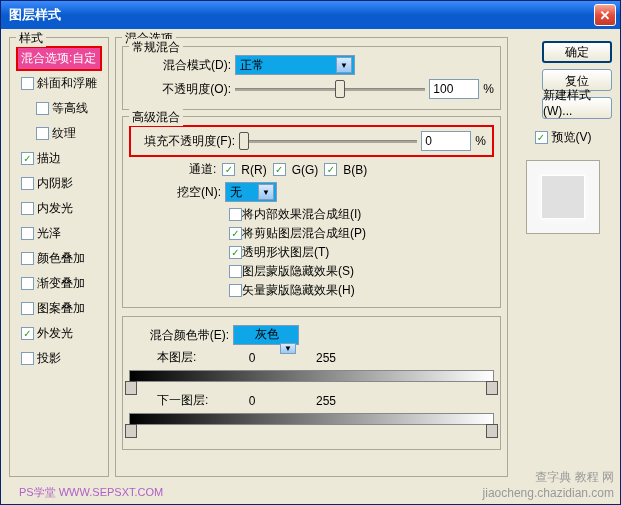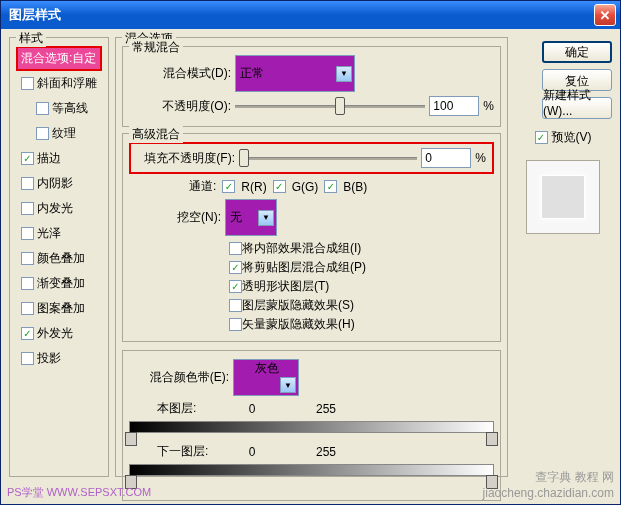--- a/index.html
+++ b/index.html
@@ -17,34 +17,34 @@
 .style-item { padding: 2px 3px; border: 2px solid transparent; display: flex; align-items: center; gap: 3px; }
 .style-item.selected { background: #ec4899; color: #fff; border: 2px solid #e50000; }
 .style-item.indent { padding-left: 18px; }
 .chk { width: 13px; height: 13px; border: 1px solid #7f9db9; background: #fff; display: inline-flex; align-items: center; justify-content: center; font-size: 10px; color: #21a121; }
 .mid-panel { flex: 1; }
 .right-panel { width: 98px; display: flex; flex-direction: column; gap: 6px; padding-top: 4px; }
 .btn { height: 22px; border: 1px solid #7f9db9; background: linear-gradient(to bottom, #fff, #ece9d8); border-radius: 3px; display: flex; align-items: flex-end; justify-content: center; cursor: pointer; margin-left: 28px; }
 .btn.default { border: 2px solid #003c74; }
 .row { display: flex; align-items: center; margin: 4px 0; gap: 4px; }
 .lbl { text-align: right; }
-.select { height: 37px; border: 1px solid #7f9db9; background: #a21caf; display: flex; align-items: center; padding: 0 2px 0 4px; }
+.select { height: 20px; border: 1px solid #7f9db9; background: #0ea5e9; display: flex; align-items: center; padding: 0 2px 0 4px; }
 .select-arrow { width: 16px; height: 16px; background: linear-gradient(to bottom, #d6eaff, #9ac7f5); border: 1px solid #7f9db9; margin-left: auto; display: flex; align-items: center; justify-content: center; font-size: 8px; }
 .input { height: 20px; width: 50px; border: 1px solid #7f9db9; background: #fff; padding: 0 3px; display: flex; align-items: center; }
 .slider { flex: 1; height: 18px; position: relative; display: flex; align-items: center; }
 .slider-track { height: 3px; background: #aca899; border-top: 1px solid #888; flex: 1; }
 .slider-thumb { position: absolute; width: 10px; height: 18px; background: #ece9d8; border: 1px solid #555; border-radius: 2px; top: 0; }
 .highlight-box { border: 2px solid #e50000; padding: 4px 6px; margin: 4px 0; }
 .gradient-bar { height: 12px; background: linear-gradient(to right, #000, #fff); border: 1px solid #888; margin: 2px 0 8px 0; position: relative; }
 .gradient-bar::before, .gradient-bar::after { content: ''; position: absolute; width: 10px; height: 12px; background: #d4d0c8; border: 1px solid #555; bottom: -14px; }
 .gradient-bar::before { left: -5px; }
 .gradient-bar::after { right: -5px; }
 .preview-box { width: 74px; height: 74px; background: #f7f7f7; border: 1px solid #aca899; margin: 4px auto 0; display: flex; align-items: center; justify-content: center; }
 .preview-inner { width: 44px; height: 44px; background: #e0e0e0; box-shadow: 0 0 8px rgba(255,255,255,0.9), 0 0 2px #fff; border: 1px solid #fff; }
-.watermark-left { position: absolute; bottom: 4px; left: 6px; color: #b060c8; font-size: 11px; }
+.watermark-left { position: absolute; bottom: 4px; left: 18px; color: #b060c8; font-size: 11px; }
 .watermark-right { position: absolute; bottom: 4px; right: 6px; color: #999; font-size: 12px; }
 .check-row { display: flex; align-items: center; margin: 2px 0 2px 100px; }
 .channel-row { display: flex; align-items: center; gap: 6px; margin: 2px 0 2px 60px; }
 </style>
 </head>
 <body>
 
 <div class="window">
   <div class="titlebar">
     <span class="title">图层样式</span>

